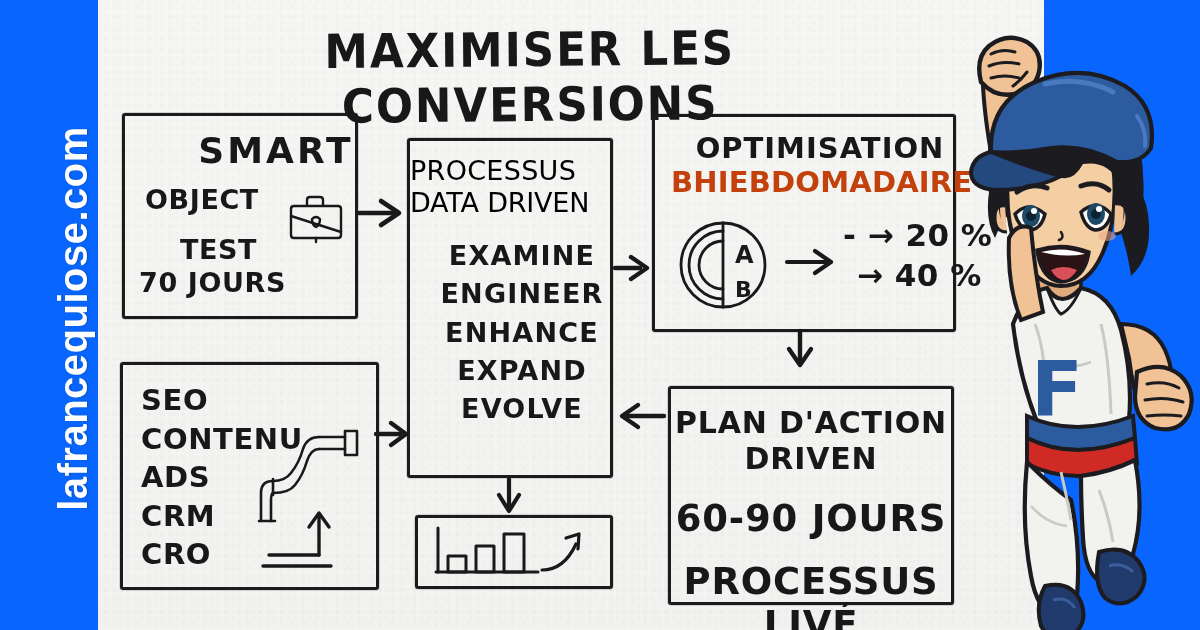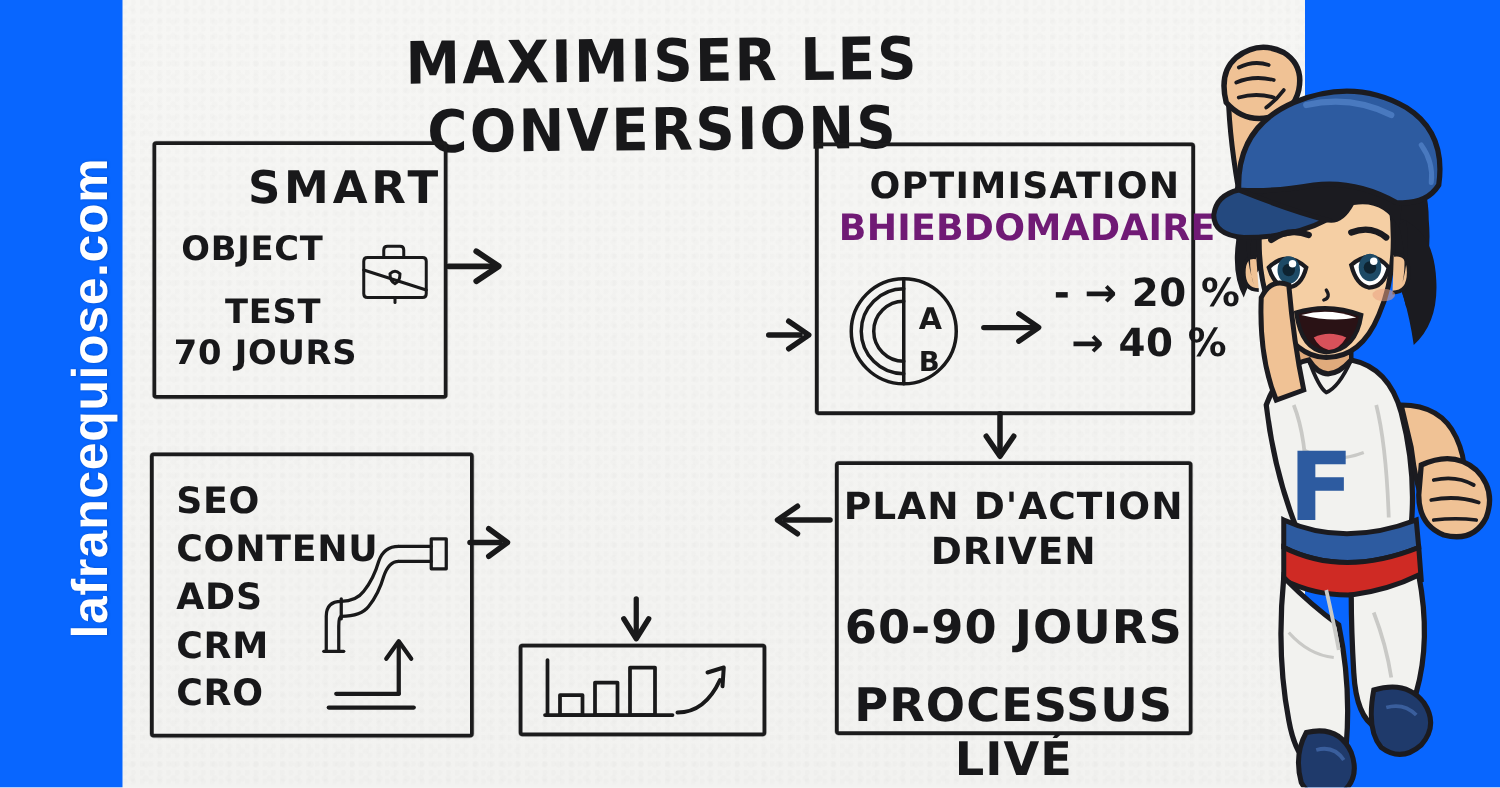--- a/index.html
+++ b/index.html
@@ -55,21 +55,21 @@
     border:3px solid #1b1b1c;
     border-radius:3px;
     background:transparent;
     box-shadow:0 0 0 .5px rgba(0,0,0,.25);
   }
   .box.b-smart   {left:122px;top:113px;width:230px;height:200px;}
   .box.b-chan    {left:120px;top:362px;width:253px;height:222px;}
   .box.b-proc    {left:407px;top:138px;width:200px;height:334px;}
   .box.b-graph   {left:415px;top:515px;width:192px;height:68px;}
   .box.b-opt     {left:652px;top:114px;width:298px;height:212px;}
-  .box.b-plan    {left:668px;top:369px;width:280px;height:213px;}
+  .box.b-plan    {left:668px;top:386px;width:280px;height:213px;}
 
   .box-title{
     text-align:center;font-weight:700;color:#18181a;
     font-size:31px;letter-spacing:1px;line-height:1.08;
   }
   .line{
     font-weight:700;color:#18181a;font-size:27px;line-height:1.22;letter-spacing:.6px;
   }
 
   
@@ -91,21 +91,21 @@
   .proc-head .dd{font-size:27px;letter-spacing:-.2px;}
   .proc-list{position:absolute;left:0;top:96px;width:100%;text-align:center;padding-left:12px;}
   .proc-list .line{font-size:27px;line-height:1.42;letter-spacing:1.2px;}
 
   
   .graph-svg{position:absolute;left:8px;top:4px;}
 
   
   .opt-head{position:absolute;left:16px;top:14px;width:100%;text-align:center;}
   .opt-head .h1{font-size:29px;letter-spacing:1px;line-height:1.18;font-weight:700;color:#18181a;}
-  .opt-head .h2{font-size:29px;letter-spacing:.2px;line-height:1.18;font-weight:700;color:#701a75;text-align:right;}
+  .opt-head .h2{font-size:29px;letter-spacing:.2px;line-height:1.18;font-weight:700;color:#c2410c;text-align:right;}
   .ab-circle{position:absolute;left:18px;top:98px;width:100px;height:100px;}
   .opt-arrow{position:absolute;left:128px;top:128px;width:58px;height:34px;}
   .opt-res{position:absolute;left:188px;top:100px;width:108px;}
   .opt-res .r1{font-size:31px;font-weight:700;color:#18181a;letter-spacing:.5px;white-space:nowrap;}
   .opt-res .r2{font-size:31px;font-weight:700;color:#18181a;letter-spacing:.5px;white-space:nowrap;padding-left:14px;margin-top:4px;}
 
   
   .plan-inner{position:absolute;left:0;top:16px;width:100%;text-align:center;}
   .plan-inner .p-h{font-size:30px;font-weight:700;color:#18181a;letter-spacing:.8px;line-height:1.2;}
   .plan-inner .p-l{font-size:37px;font-weight:700;color:#18181a;letter-spacing:.8px;}
@@ -172,20 +172,33 @@
         <path d="M26 56 L26 72"></path>
 
         <path d="M22 132 L72 132" stroke-width="3.4"></path>
         <path d="M16 143 L84 143" stroke-width="3.4"></path>
         <path d="M72 132 L72 92" stroke-width="3.4"></path>
         <path d="M62 104 L72 90 L82 104" stroke-width="3.4" fill="none"></path>
       </g>
     </svg>
   </div>
 
+  <div class="box b-proc">
+    <div class="proc-head">
+      <div>PROCESSUS</div>
+      <div class="dd">DATA DRIVEN</div>
+    </div>
+    <div class="proc-list">
+      <div class="line">EXAMINE</div>
+      <div class="line">ENGINEER</div>
+      <div class="line">ENHANCE</div>
+      <div class="line">EXPAND</div>
+      <div class="line">EVOLVE</div>
+    </div>
+  </div>
 
   <div class="box b-graph">
     <svg class="graph-svg" width="176" height="60" viewBox="0 0 176 60">
       <g fill="none" stroke="#19191a" stroke-width="3" stroke-linecap="round" stroke-linejoin="round">
         <path d="M12 6 L12 50"></path>
         <path d="M10 50 L112 50"></path>
         <rect x="22" y="34" width="18" height="16"></rect>
         <rect x="50" y="24" width="18" height="26"></rect>
         <rect x="78" y="12" width="20" height="38"></rect>
         <path d="M116 48 Q138 48 150 22" stroke-width="3.2"></path>

